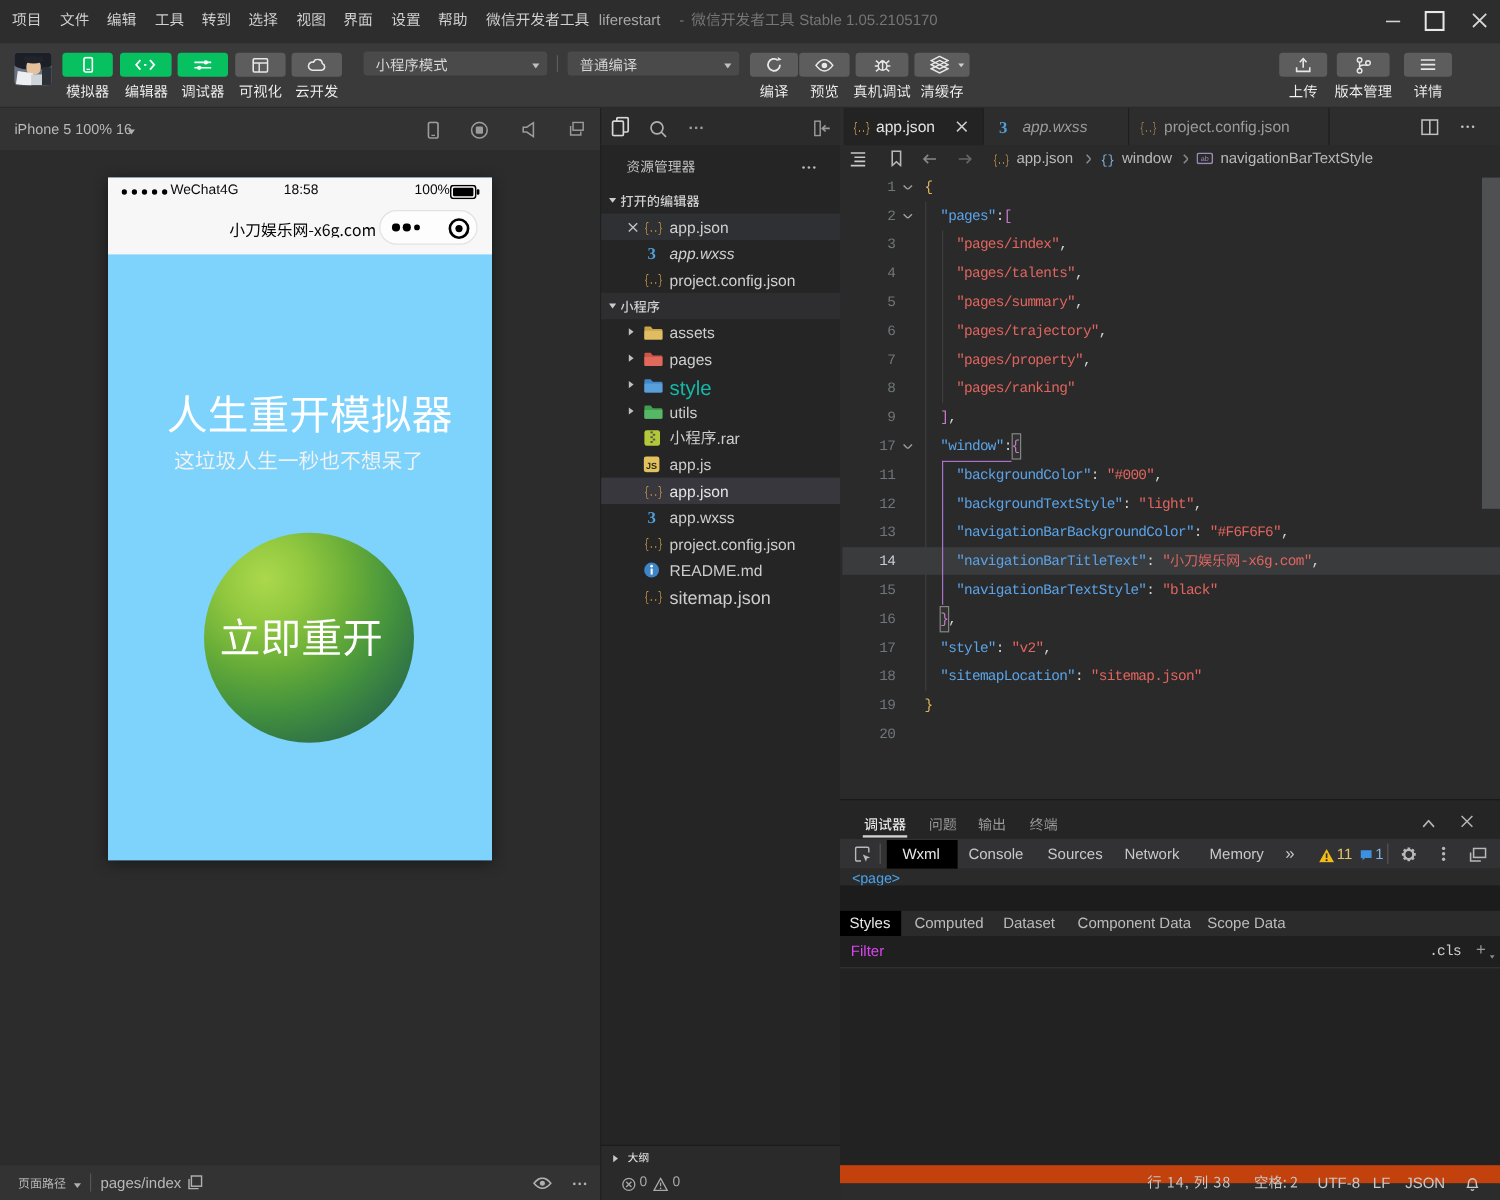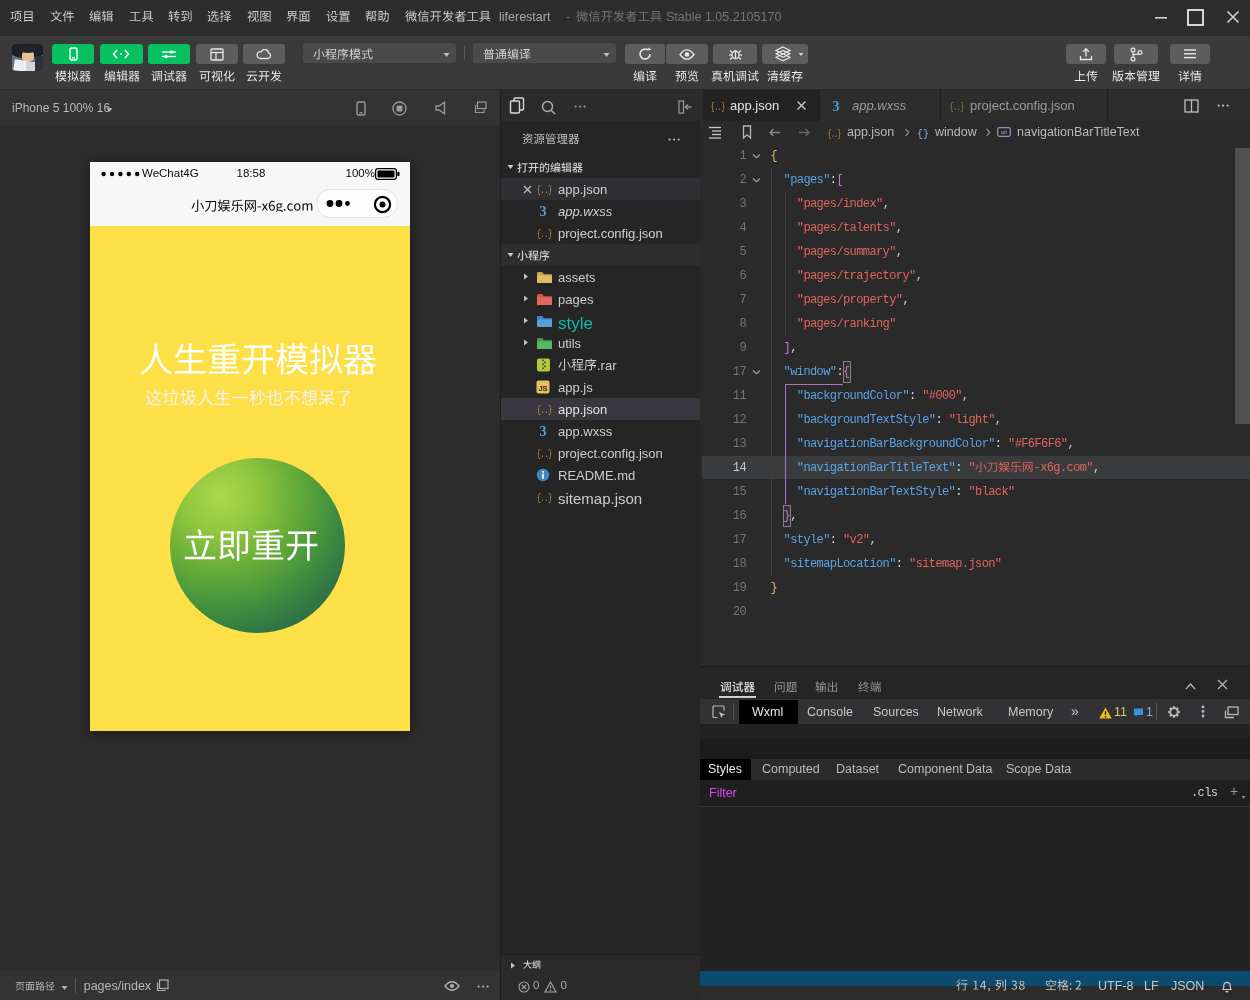--- a/index.html
+++ b/index.html
@@ -316,21 +316,21 @@
       <circle cx="7.5" cy="7.5" r="6.5" fill="none" stroke="#9b9b9b" stroke-width="1.3"></circle>
       <rect x="4.5" y="4.5" width="6" height="6" rx="1" fill="#9b9b9b"></rect>
     </svg>
     <svg class="ab" style="left:435px;top:11px" width="12" height="14" viewBox="0 0 12 14">
       <path d="M1 5 H4 L9.5 1.2 V12.8 L4 9 H1 Z" fill="none" stroke="#9b9b9b" stroke-width="1.3"></path>
     </svg>
     <svg class="ab" style="left:474px;top:11px" width="13" height="13" viewBox="0 0 13 13">
       <rect x="3.5" y="1" width="8.5" height="6.5" fill="none" stroke="#9b9b9b" stroke-width="1.2"></rect>
       <path d="M1.5 4 V11.5 H10 V8.5" fill="none" stroke="#9b9b9b" stroke-width="1.2"></path>
     </svg>
-    <div class="ab" style="left:90px;top:72px;width:320px;height:569px;background:#fde047;box-shadow:0 2px 12px rgba(0,0,0,.45)">
+    <div class="ab" style="left:90px;top:58px;width:320px;height:569px;background:#7dd3fc;box-shadow:0 2px 12px rgba(0,0,0,.45)">
       <div class="ab" style="left:0;top:0;width:320px;height:63.5px;background:#f7f7f7"></div>
       <svg class="ab" style="left:11px;top:8.5px" width="42" height="6">
         <circle cx="2.6" cy="3" r="2.2" fill="#000"></circle>
         <circle cx="11.0" cy="3" r="2.2" fill="#000"></circle>
         <circle cx="19.400000000000002" cy="3" r="2.2" fill="#000"></circle>
         <circle cx="27.800000000000004" cy="3" r="2.2" fill="#000"></circle>
         <circle cx="36.2" cy="3" r="2.2" fill="#000"></circle>
       </svg>
       <div class="txt" style="left:52px;top:5px;color:#0a0a0a;font-size:11.5px">WeChat4G</div>
       <div class="txt" style="left:146.5px;top:5px;color:#0a0a0a;font-size:11.5px">18:58</div>
@@ -633,21 +633,21 @@
       <text x="1" y="10.5" font-family="Liberation Mono" font-size="11" fill="#7fb3e0" textLength="12" lengthAdjust="spacingAndGlyphs">{}</text>
     </svg>
     <div class="txt" style="left:235px;top:35px;color:#b9b9b9;font-size:12.5px">window</div>
     <svg class="ab" style="left:285px;top:37.5px" width="5.3999999999999995" height="9" viewBox="0 0 5.3999999999999995 9">
       <path d="M1.5 1 L4.8999999999999995 4.5 L1.5 8" fill="none" stroke="#8a8a8a" stroke-width="1.3"></path>
     </svg>
     <svg class="ab" style="left:297px;top:37px" width="14" height="10">
       <rect x="0.7" y="0.7" width="12.6" height="8.6" rx="1.5" fill="none" stroke="#9a8ab8" stroke-width="1.2"></rect>
       <text x="7" y="7.2" font-size="6" fill="#9a8ab8" text-anchor="middle" font-family="Liberation Sans">ab</text>
     </svg>
-    <div class="txt" style="left:317px;top:35px;color:#b9b9b9;font-size:12.5px">navigationBarTitleText</div>
+    <div class="txt" style="left:317px;top:35px;color:#b9b9b9;font-size:12.5px">navigationBarTextStyle</div>
     <div class="ab" style="left:2px;top:366px;width:548px;height:23px;background:#3a3b3d"></div>
     <div class="ab" style="left:71px;top:78px;width:1px;height:408px;background:#3d3d3d"></div>
     <div class="ab" style="left:84.5px;top:102px;width:1px;height:144px;background:#3d3d3d"></div>
     <div class="ab" style="left:84.5px;top:294px;width:1px;height:120px;background:#a974c8"></div>
     <div class="ab" style="left:84.5px;top:294px;width:58px;height:1px;background:#a974c8"></div>
     <div class="ab" style="left:142.5px;top:271px;width:8px;height:22px;border:1px solid #848484;background:rgba(120,160,120,.07)"></div>
     <div class="ab" style="left:83.10000000000001px;top:415px;width:8px;height:22px;border:1px solid #848484;background:rgba(120,160,120,.07)"></div>
     <div class="ab mono" style="left:0;top:54px;width:46px;height:24px;line-height:24px;text-align:right;color:#6f7679">1</div>
     <svg class="ab" style="left:52px;top:63px" width="9" height="5.3999999999999995" viewBox="0 0 9 5.3999999999999995">
       <path d="M1 1.5 L4.5 4.8999999999999995 L8 1.5" fill="none" stroke="#9aa0a3" stroke-width="1.2"></path>
@@ -777,20 +777,23 @@
     </svg>
     <svg class="ab" style="left:501px;top:38px" width="4" height="14" viewBox="0 0 4 14">
       <circle cx="2" cy="2.0" r="1.4" fill="#b8b8b8"></circle>
       <circle cx="2" cy="6.5" r="1.4" fill="#b8b8b8"></circle>
       <circle cx="2" cy="11.0" r="1.4" fill="#b8b8b8"></circle>
     </svg>
     <svg class="ab" style="left:524px;top:39px" width="15" height="13" viewBox="0 0 15 13">
       <rect x="4" y="1" width="10" height="7.5" fill="none" stroke="#b8b8b8" stroke-width="1.3"></rect>
       <path d="M10 11.5 H1.5 V4.5" fill="none" stroke="#b8b8b8" stroke-width="1.3"></path>
     </svg>
+    <div class="ab" style="left:0;top:57px;width:550px;height:14px;background:#2a2a2b;overflow:hidden">
+      <div class="mono" style="position:absolute;left:10px;top:2px;color:#4aa3e8">&lt;page&gt;</div>
+    </div>
     <div class="ab" style="left:0;top:71px;width:550px;height:21px;background:#1c1c1d"></div>
     <div class="ab" style="left:0;top:92px;width:550px;height:21px;background:#2b2b2c"></div>
     <div class="ab" style="left:0;top:92px;width:51px;height:21px;background:#000"></div>
     <div class="txt" style="left:8px;top:95px;color:#e8e8e8">Styles</div>
     <div class="txt" style="left:62px;top:95px;color:#bcbcbc">Computed</div>
     <div class="txt" style="left:136px;top:95px;color:#bcbcbc">Dataset</div>
     <div class="txt" style="left:198px;top:95px;color:#bcbcbc">Component Data</div>
     <div class="txt" style="left:306px;top:95px;color:#bcbcbc">Scope Data</div>
     <div class="ab" style="left:0;top:113px;width:550px;height:27px;background:#1f1f20;border-bottom:1px solid #333"></div>
     <div class="txt" style="left:9px;top:119px;color:#d946ef">Filter</div>
@@ -821,21 +824,21 @@
     <svg class="ab" style="left:444px;top:10px" width="16" height="10" viewBox="0 0 16 10">
       <path d="M1 5.0 Q8.0 -3.5 15 5.0 Q8.0 13.5 1 5.0 Z" fill="none" stroke="#b0b0b0" stroke-width="1.3"></path>
       <circle cx="8.0" cy="5.0" r="2.1" fill="#b0b0b0"></circle>
     </svg>
     <svg class="ab" style="left:477px;top:13.5px" width="12.2" height="3.2" viewBox="0 0 12.2 3.2">
       <circle cx="1.6" cy="1.6" r="1.1" fill="#b0b0b0"></circle>
       <circle cx="6.1" cy="1.6" r="1.1" fill="#b0b0b0"></circle>
       <circle cx="10.6" cy="1.6" r="1.1" fill="#b0b0b0"></circle>
     </svg>
   </div>
-<div class="ab" style="left:700px;top:971px;width:550px;height:15px;background:#0c4a6e">
+<div class="ab" style="left:700px;top:971px;width:550px;height:15px;background:#c2410c">
     <svg class="ab" style="left:256.4px;top:8.3px;" width="69.2" height="12.0" viewBox="0 0 69.2 12.0">
       <g transform="translate(0 10.56) scale(0.012000 -0.012000)" fill="#c8c8c8">
         <use href="#g106" x="0"></use>
         <use href="#g107" x="1357"></use>
         <use href="#g108" x="1979"></use>
         <use href="#g109" x="2601"></use>
         <use href="#g110" x="3236"></use>
         <use href="#g111" x="4593"></use>
         <use href="#g112" x="5215"></use>
       </g>

